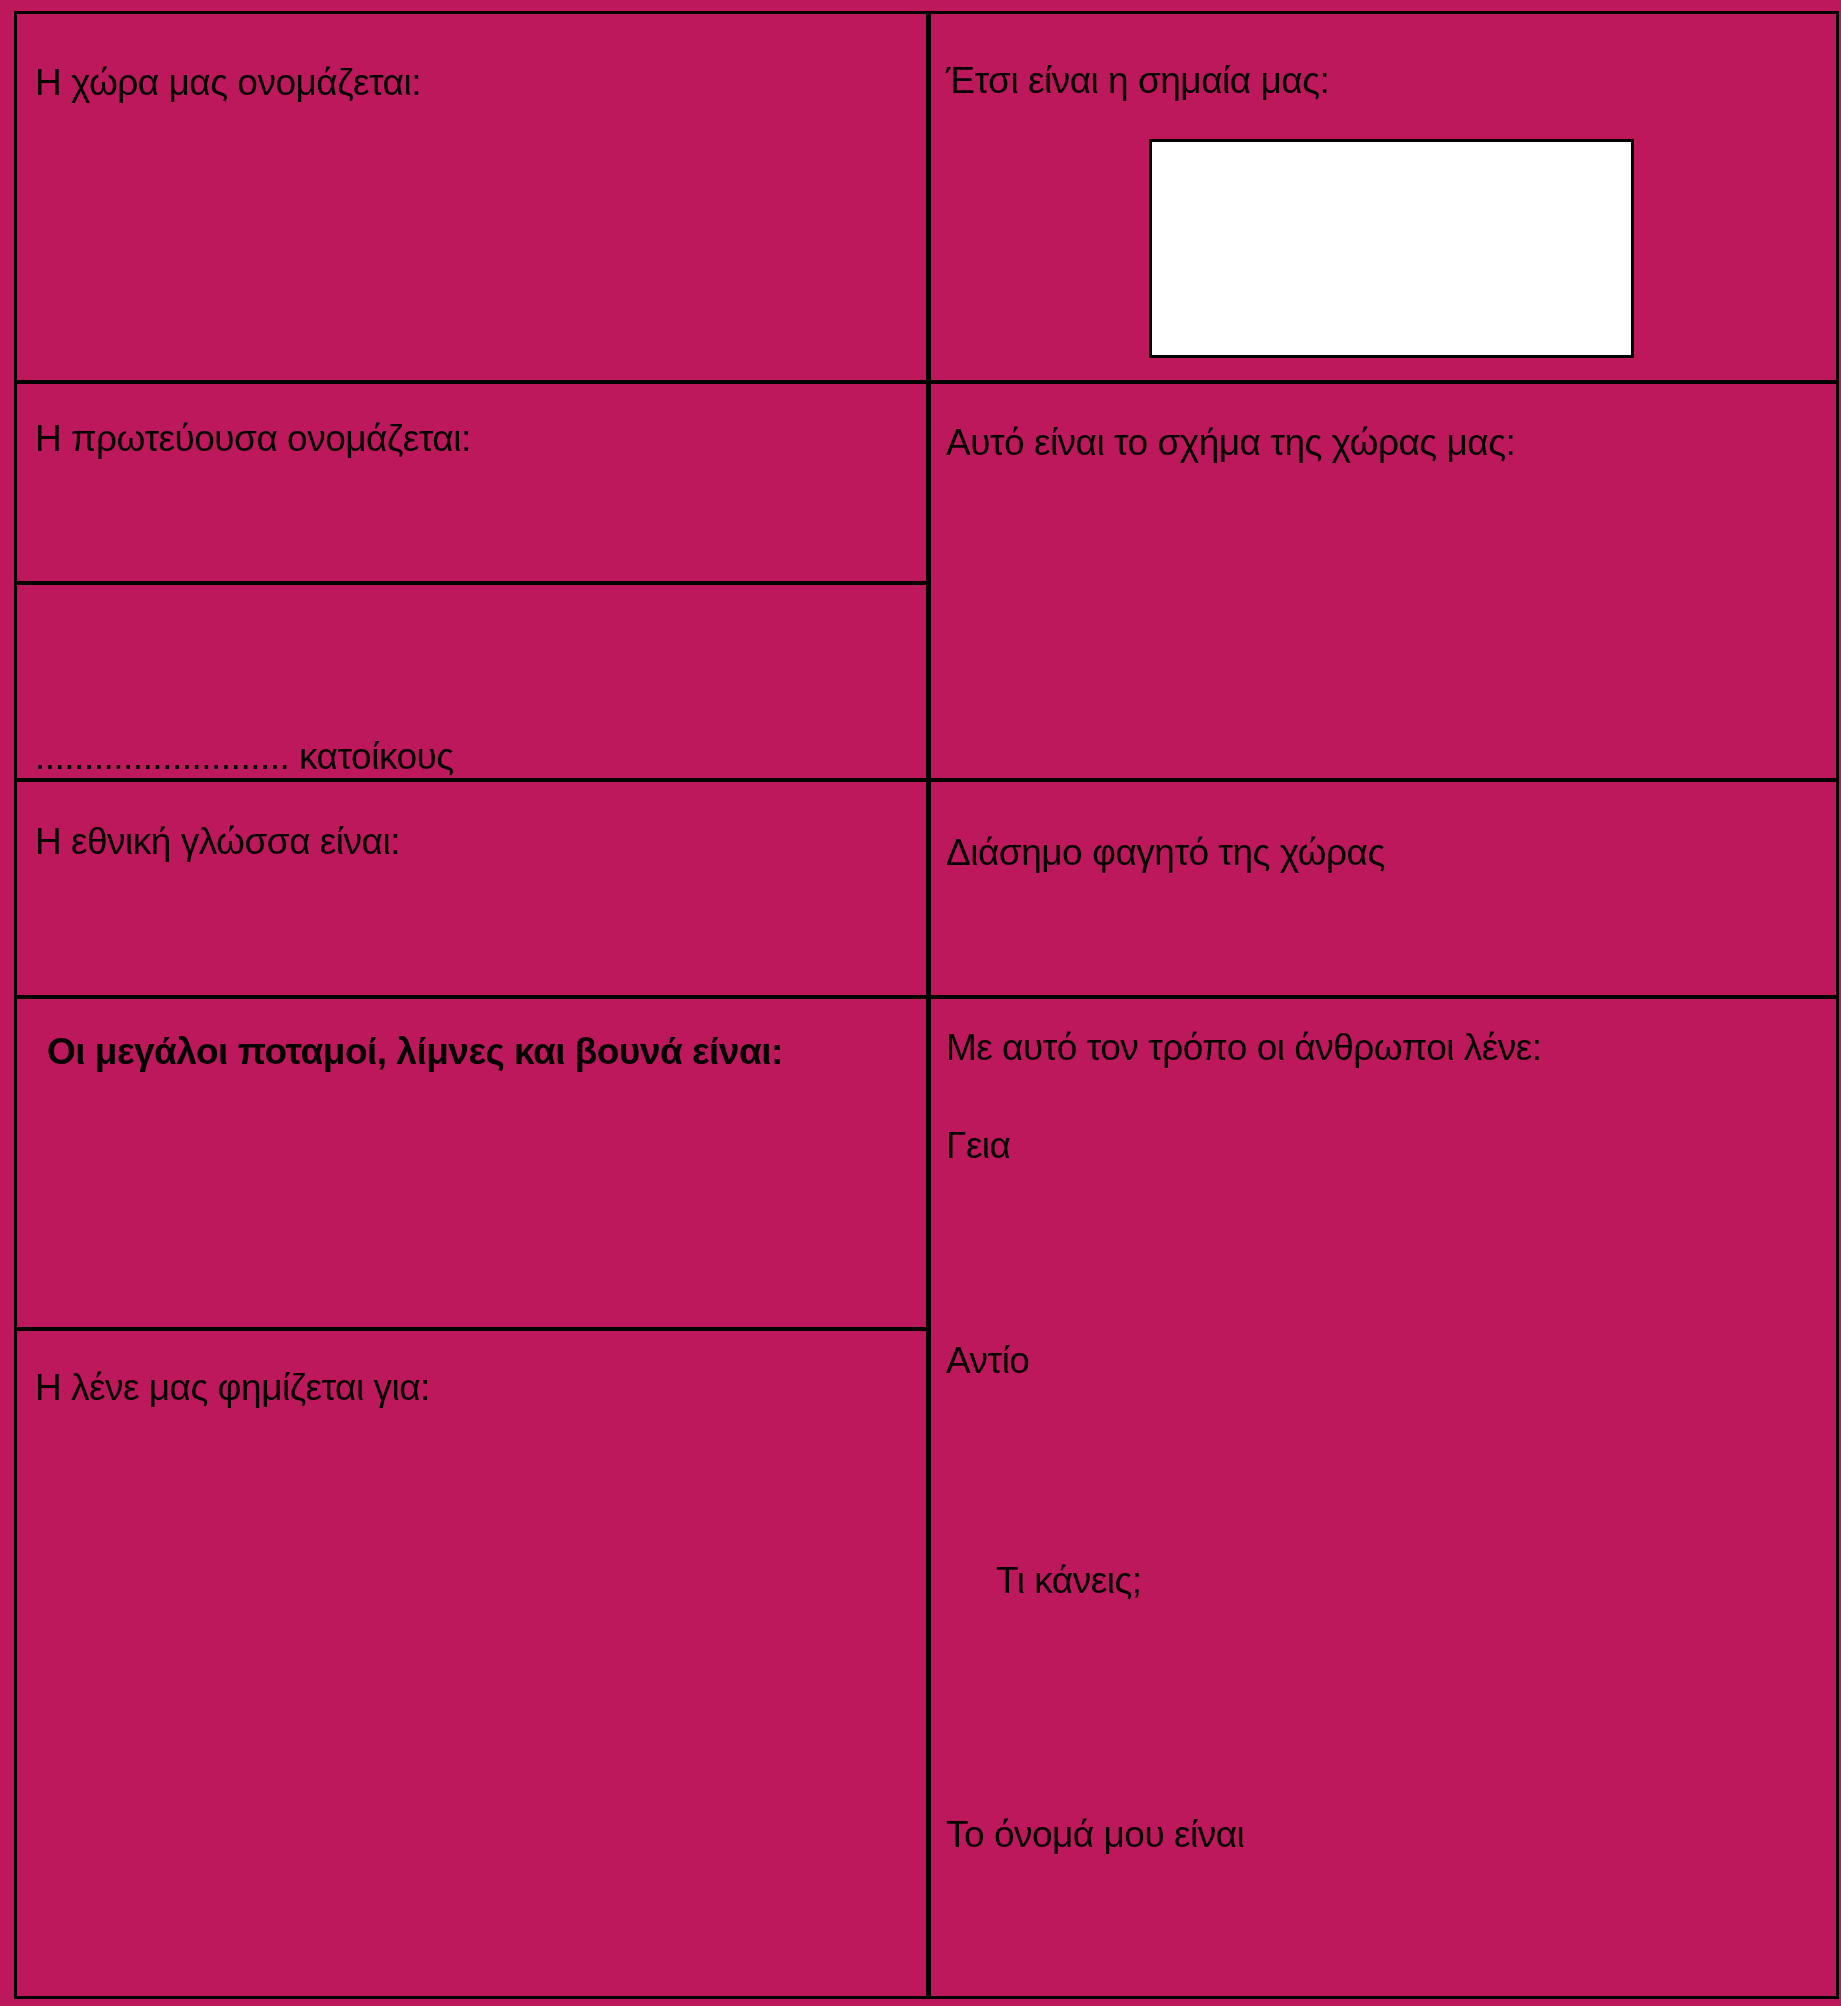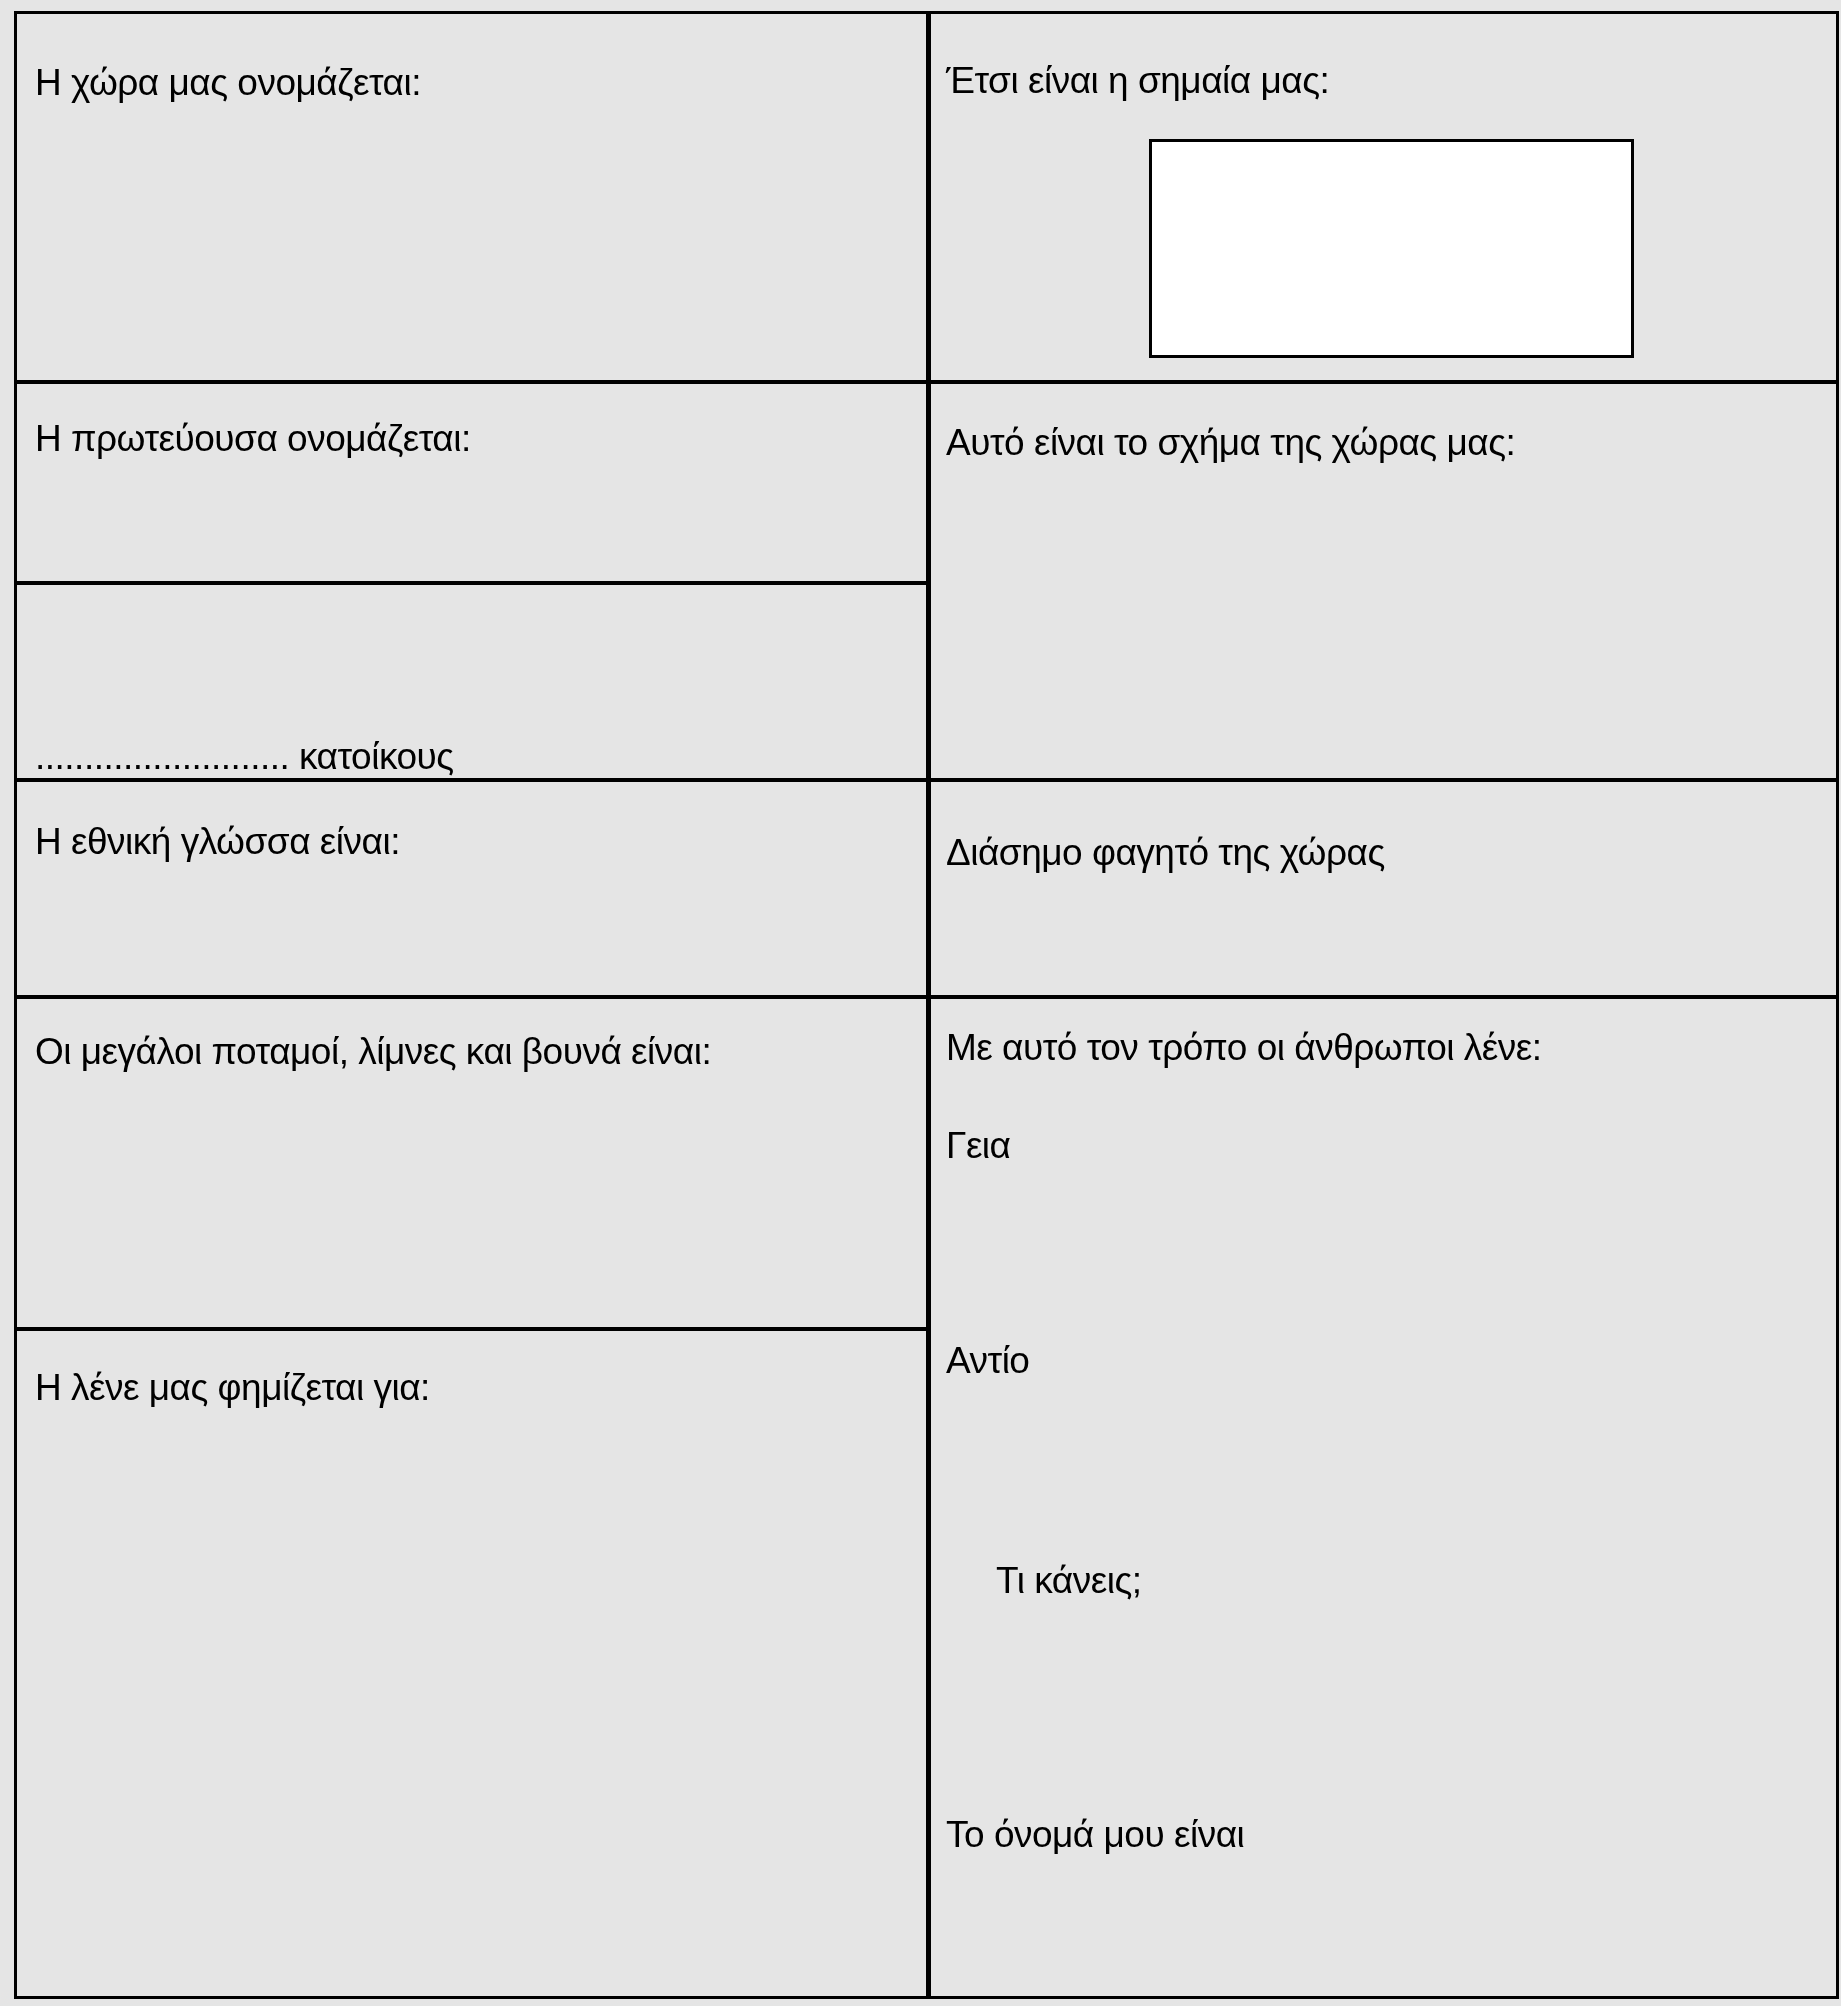--- a/index.html
+++ b/index.html
@@ -4,21 +4,21 @@
 <style>
   html, body {
     margin: 0;
     padding: 0;
     background: #ffffff;
   }
   .sheet {
     position: relative;
     width: 1841px;
     height: 2007px;
-    background: #e5e5e5;
+    background: #be185d;
     font-family: "Liberation Sans", sans-serif;
     color: #000000;
     overflow: hidden;
   }
   .outer-border {
     position: absolute;
     left: 14px;
     top: 11.2px;
     width: 1825px;
     height: 1988px;
@@ -70,21 +70,21 @@
   <div class="txt" style="left:35px; top:54px;">Η χώρα μας ονομάζεται:</div>
 
   <div class="txt" style="left:35px; top:410px;">Η πρωτεύουσα ονομάζεται:</div>
 
   <div class="txt" style="left:35px; top:612px;"><br>
     <span>.......................... κατοίκους</span>
   </div>
 
   <div class="txt" style="left:35px; top:813px;">Η εθνική γλώσσα είναι:</div>
 
-  <div class="txt" style="left:35px; top:1023px;">Οι μεγάλοι ποταμοί, λίμνες και βουνά είναι:</div>
+  <div class="txt" style="left:47px; top:1023px;font-weight:bold;">Οι μεγάλοι ποταμοί, λίμνες και βουνά είναι:</div>
 
   <div class="txt" style="left:35px; top:1359px;">Η λένε μας φημίζεται για:</div>
 
   <div class="txt" style="left:946px; top:52px;">Έτσι είναι η σημαία μας:</div>
 
   <div class="flag-box"></div>
 
   <div class="txt" style="left:946px; top:414px;">Αυτό είναι το σχήμα της χώρας μας:</div>
 
   <div class="txt" style="left:946px; top:824px;">Διάσημο φαγητό της χώρας</div>

